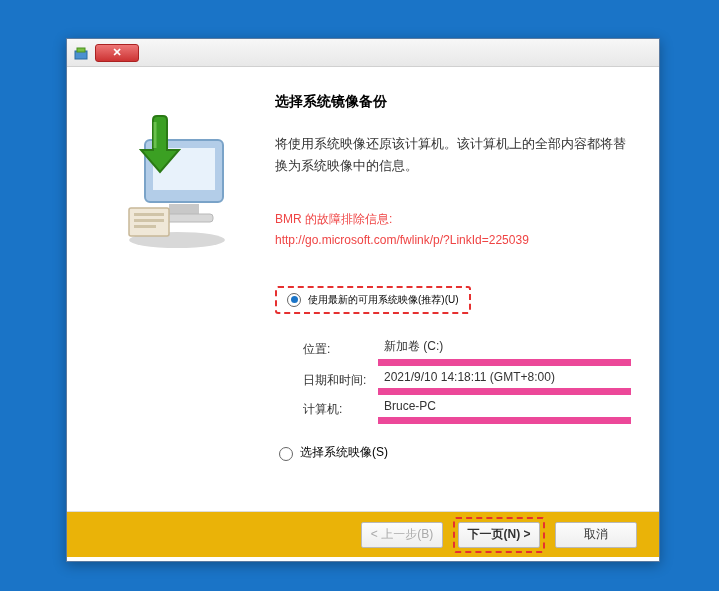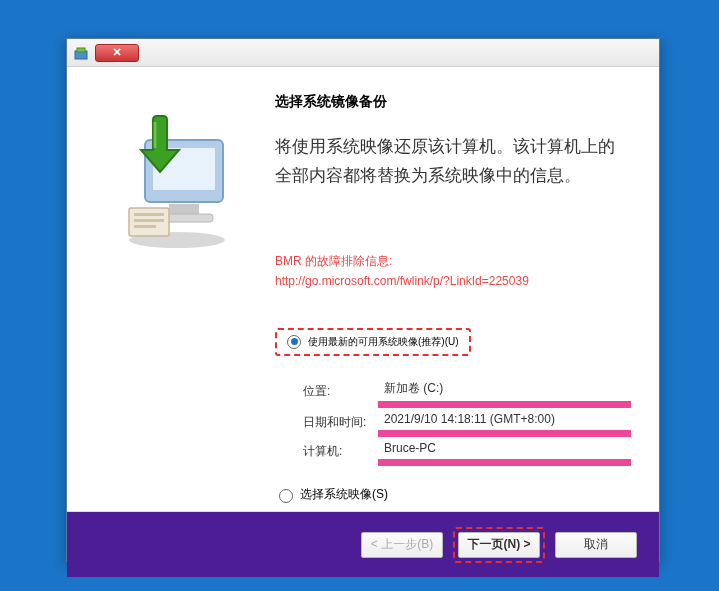--- a/index.html
+++ b/index.html
@@ -49,21 +49,21 @@
     }
     .left-pane {
       width: 180px;
       padding: 25px 10px;
       display: flex;
       justify-content: center;
       align-items: flex-start;
     }
     .right-pane { flex: 1; padding: 6px 0 0 8px; }
     .heading { font-size: 14px; font-weight: bold; color: #000; margin-bottom: 22px; }
-    .desc { font-size: 17px; color: #333; line-height: 1.7; margin-bottom: 60px; font-family: Liberation Serif, serif; }
+    .desc { font-size: 13px; color: #333; line-height: 1.7; margin-bottom: 32px; font-family: Liberation Serif, serif; }
     .info-block { font-size: 12px; color: #ef4444; line-height: 1.7; margin-bottom: 36px; }
     .highlight-box {
       border: 2px dashed #e63030;
       padding: 5px 10px;
       display: inline-flex;
       align-items: center;
       border-radius: 3px;
       margin-bottom: 20px;
     }
     .radio-row { display: flex; align-items: center; gap: 7px; font-size: 10px; }
@@ -83,23 +83,23 @@
     .field-label { width: 75px; font-size: 12px; color: #333; }
     .field-value {
       flex: 1;
       border-bottom: 7px solid #ec4899;
       padding: 4px 6px;
       font-size: 12px;
       color: #333;
     }
     .radio-row2 { display: flex; align-items: flex-end; gap: 7px; margin-left: 4px; }
     .button-bar {
-      height: 66px;
+      height: 46px;
       border-top: 1px solid #ddd;
-      background: #4c1d95;
+      background: #eab308;
       display: flex;
       justify-content: flex-end;
       align-items: center;
       padding: 0 22px;
       gap: 10px;
     }
     .btn {
       min-width: 82px; height: 26px;
       background: linear-gradient(#fcfcfc, #eee);
       border: 1px solid #b8b8b8;

